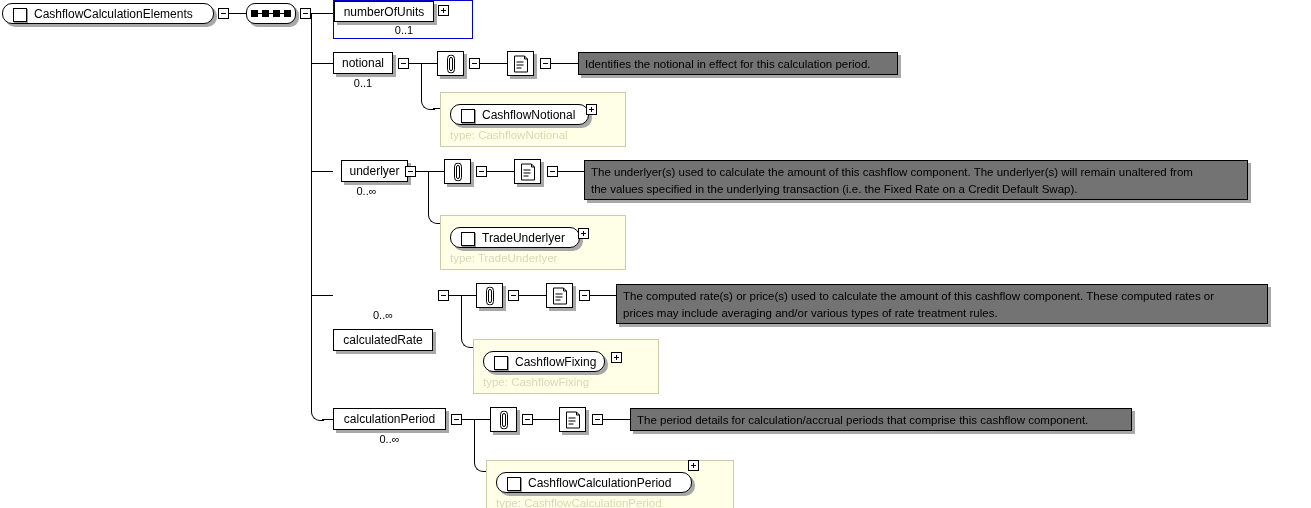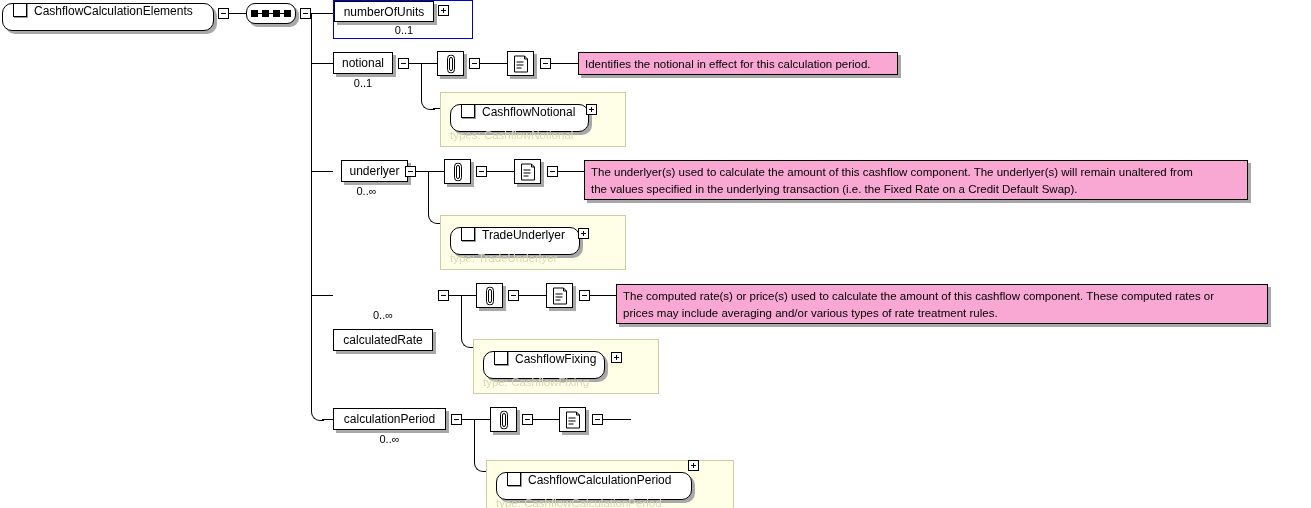--- a/index.html
+++ b/index.html
@@ -21,21 +21,21 @@
        box-sizing:border-box;}
   .tog:before{content:"";position:absolute;left:2px;top:4px;width:5px;height:1px;background:#000;}
   .tog.plus:after{content:"";position:absolute;left:4px;top:2px;width:1px;height:5px;background:#000;}
 
   
   .sh{box-shadow:3px 3px 0 0 #a8a8a8;}
 
   
   .ctnode{position:absolute;background:#fff;border:1px solid #000;
           border-radius:10px/10px;box-sizing:border-box;
-          display:flex;align-items:flex-end;gap:7px;padding:13px 10px;}
+          display:flex;align-items:flex-start;gap:7px;padding:4px 10px;}
   .ctnode .sqr{width:12px;height:12px;border:1px solid #000;background:#fff;flex:0 0 auto;
                box-shadow:1px 1px 0 0 #9a9a9a;}
   .ctnode .lbl{font-size:12px;color:#000;line-height:1;white-space:nowrap;}
 
   
   .seq{position:absolute;background:#fff;border:1px solid #000;border-radius:9px/9px;
        box-sizing:border-box;display:flex;align-items:center;justify-content:center;}
   .seq .bar{position:relative;width:40px;height:7px;display:flex;align-items:center;
             justify-content:space-between;}
   .seq .bar:before{content:"";position:absolute;left:0;right:0;top:3px;height:1px;background:#000;}
@@ -51,21 +51,21 @@
 
   
   .elem.framed{border:1px solid #0000cc;background:#fff;}
 
   
   .iconbox{position:absolute;width:27px;height:25px;background:#fff;border:1px solid #000;
            box-sizing:border-box;box-shadow:3px 3px 0 0 #a8a8a8;}
   .iconbox svg{display:block;position:absolute;left:50%;top:50%;transform:translate(-50%,-50%);}
 
   
-  .docbox{position:absolute;background:#f9a8d4;border:1px solid #000;box-sizing:border-box;
+  .docbox{position:absolute;background:#737373;border:1px solid #000;box-sizing:border-box;
           box-shadow:3px 3px 0 0 #a8a8a8;padding:3px 6px 2px 6px;}
   .docbox .ln{font-size:11.5px;color:#000;line-height:17px;white-space:nowrap;}
 
   
   .typebox{position:absolute;background:#ffffe8;border:1px solid #cccca8;box-sizing:border-box;}
   .typebox .tlabel{position:absolute;left:9px;bottom:5px;font-size:11.5px;color:#d8d8b8;
                    white-space:nowrap;}
   .typebox .ctnode{top:11px;left:9px;}
 </style>
 </head>
@@ -145,21 +145,21 @@
 
   <div class="docbox" style="left:578px;top:52px;width:320px;height:23px;">
     <div class="ln">Identifies the notional in effect for this calculation period.</div>
   </div>
 
   <div class="typebox" style="left:440px;top:92px;width:186px;height:55px;">
     <div class="ctnode sh" style="width:139px;height:21px;">
       <span class="sqr"></span>
       <span class="lbl">CashflowNotional</span>
     </div>
-    <div class="tlabel">types: CashflowNotional</div>
+    <div class="tlabel">type: CashflowNotional</div>
   </div>
   <div class="tog plus" style="left:586px;top:104px;"></div>
 
   <div class="elem" style="left:333px;top:160px;width:70px;height:38px;">
     <div class="namebox" style="left:8px;top:0;width:67px;height:22px;">
       <span>underlyer</span>
     </div>
     <div class="card" style="left:0;top:25px;width:67px;">0..∞</div>
   </div>
   <div class="tog" style="left:405px;top:166px;"></div>
@@ -276,20 +276,23 @@
       <path d="M2 1 H12 L15 4 V17 H2 Z" fill="#fff" stroke="#000" stroke-width="1"></path>
       <path d="M12 1 V4 H15" fill="none" stroke="#000" stroke-width="1"></path>
       <line x1="4" y1="7" x2="11" y2="7" stroke="#000"></line>
       <line x1="4" y1="10" x2="11" y2="10" stroke="#000"></line>
       <line x1="4" y1="13" x2="9" y2="13" stroke="#000"></line>
     </svg>
   </div>
   <div class="tog" style="left:592px;top:414px;"></div>
   <div class="hline" style="left:603px;top:419px;width:28px;"></div>
 
+  <div class="docbox" style="left:630px;top:408px;width:502px;height:23px;">
+    <div class="ln">The period details for calculation/accrual periods that comprise this cashflow component.</div>
+  </div>
 
   <div class="typebox" style="left:486px;top:460px;width:248px;height:55px;">
     <div class="ctnode sh" style="width:196px;height:21px;">
       <span class="sqr"></span>
       <span class="lbl">CashflowCalculationPeriod</span>
     </div>
     <div class="tlabel">type: CashflowCalculationPeriod</div>
   </div>
   <div class="tog plus" style="left:688px;top:460px;"></div>
 

